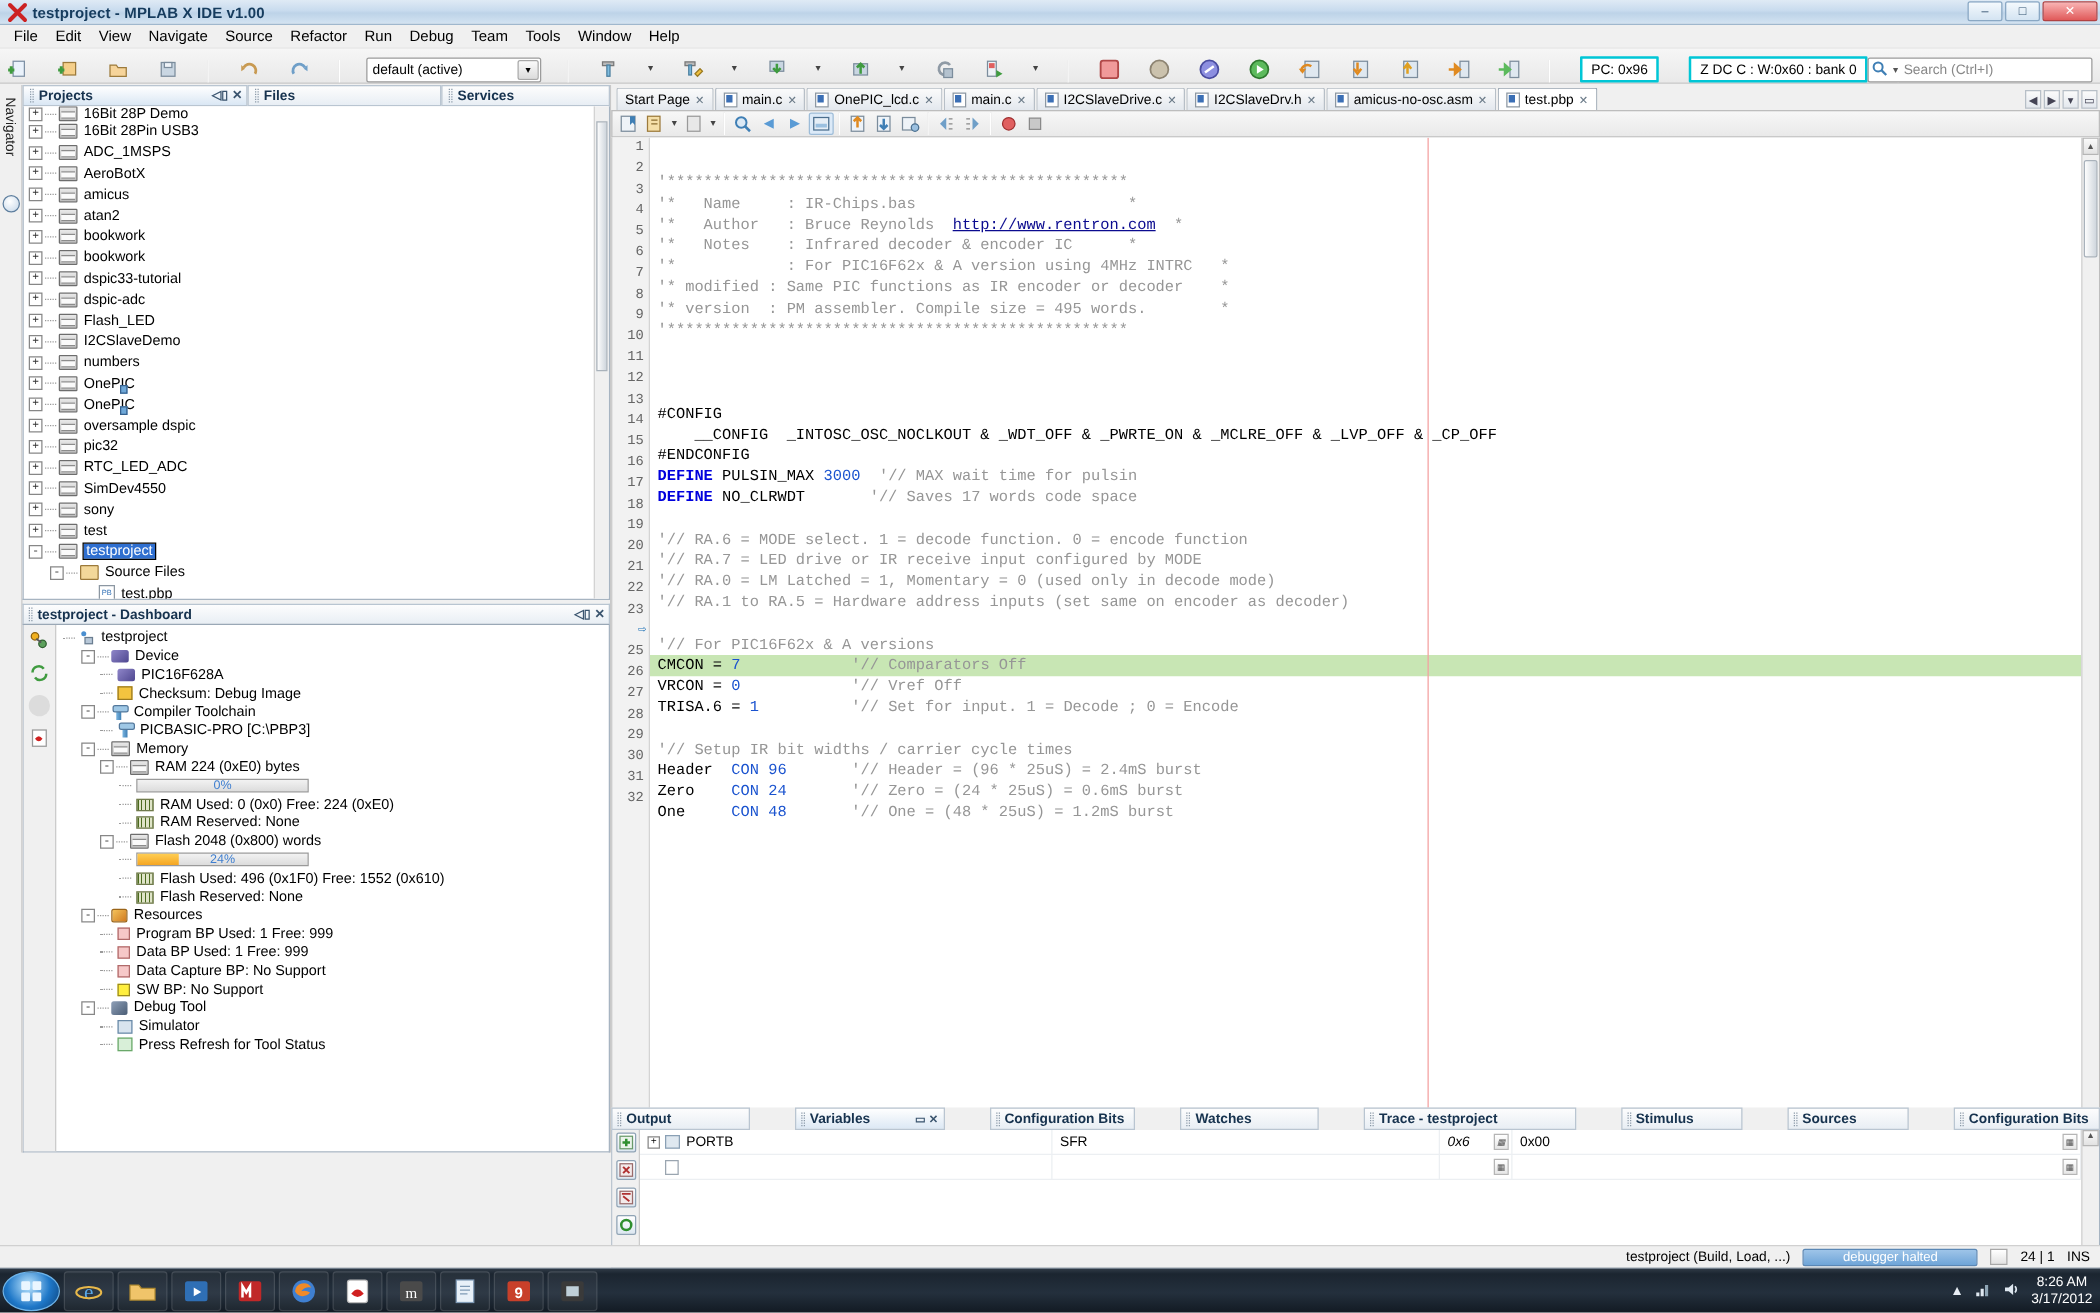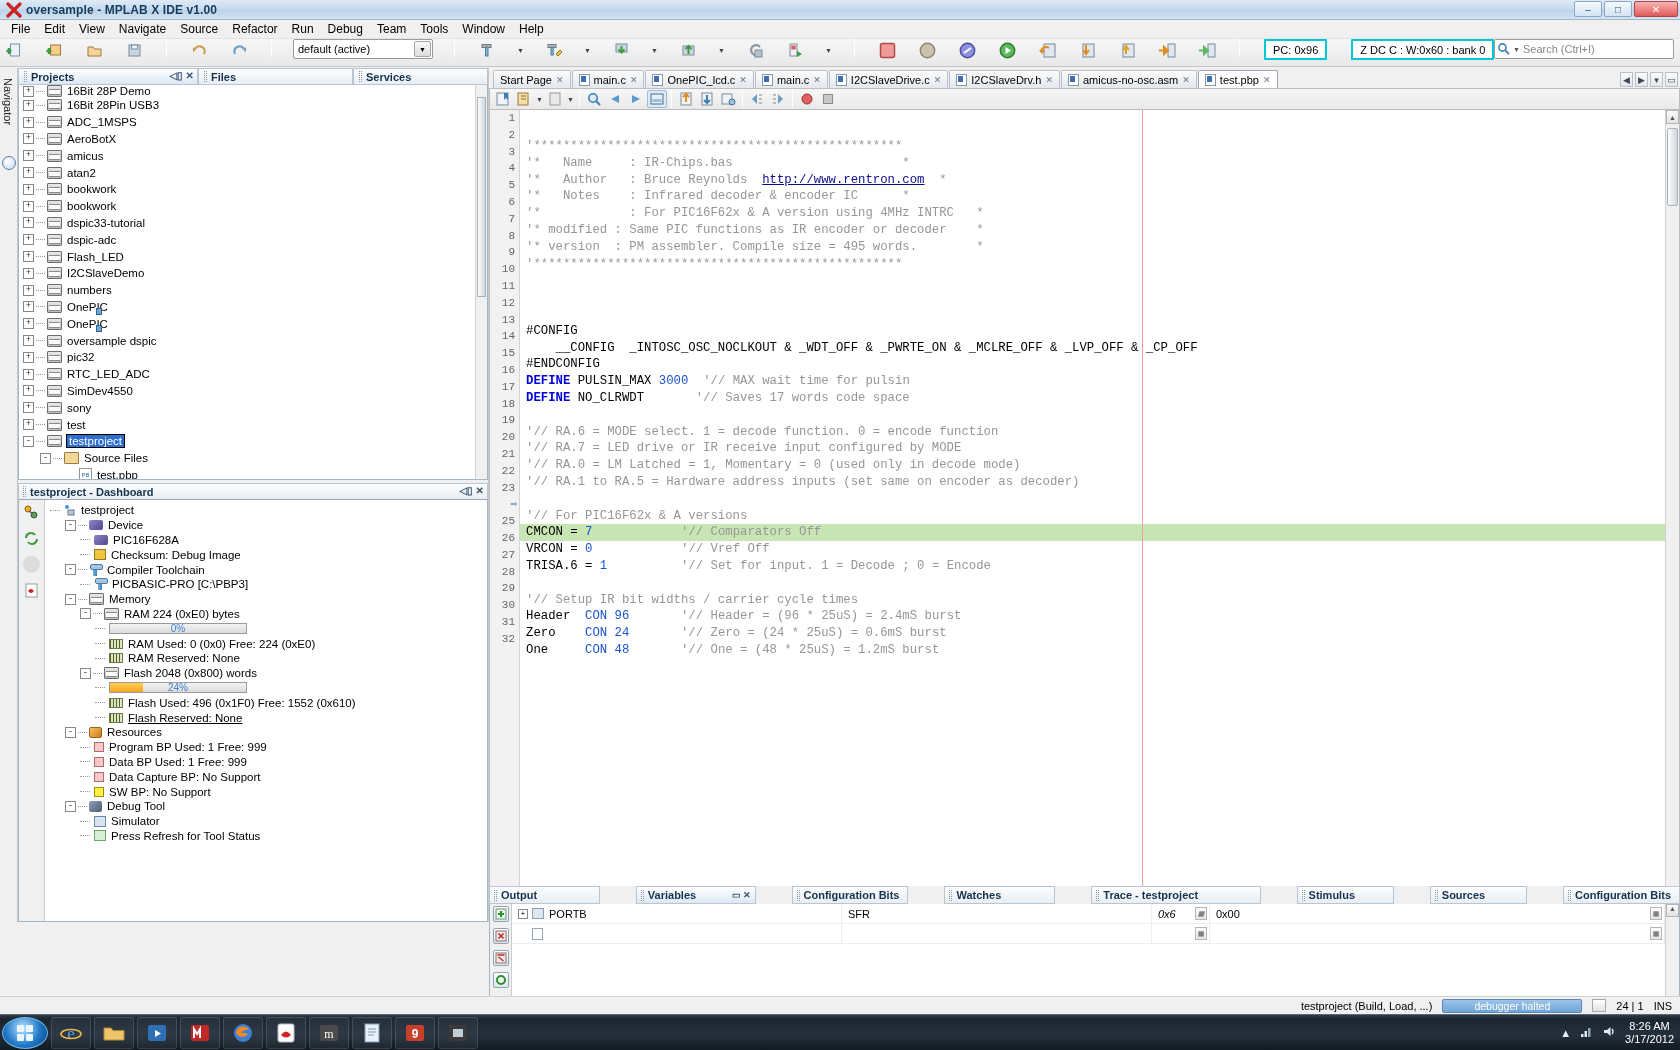--- a/index.html
+++ b/index.html
@@ -18,21 +18,21 @@
     font-size:10px; color:#30506e;}
   #winbtns div.close{ width:44px; background:linear-gradient(to bottom,#f9b4b4,#e05a5a); border-color:#b14242; color:#fff;}
 
   
   #menubar{ height:19px; background:#f0f0f0; display:flex; align-items:center; padding-left:4px;
     border-bottom:1px solid #e3e3e3;}
   #menubar span{ padding:2px 7px; font-size:12px; color:#000; cursor:default;}
 
   
   #toolbar{ height:28px; background:linear-gradient(to bottom,#f6f6f6,#e9e9e9);
-    border-bottom:1px solid #c6c6c6; display:flex; align-items:flex-start; gap:18px; padding:0 3px; position:relative;}
+    border-bottom:1px solid #c6c6c6; display:flex; align-items:flex-end; gap:18px; padding:0 3px; position:relative;}
   .tbtn{ width:22px;height:22px; display:flex;align-items:center;justify-content:center;
     border:1px solid transparent; border-radius:2px; position:relative;}
   .sep{ width:1px;height:18px;background:#c9c9c9;margin:0 3px; border-right:1px solid #fff;}
   .arrowmini{ width:9px;height:22px;display:flex;align-items:center;justify-content:center;font-size:7px;color:#444;}
   #cfgcombo{ width:140px;height:20px;border:1px solid #9b9b9b;background:#fff;border-radius:2px;
     display:flex;align-items:center;padding-left:4px;font-size:11px;position:relative;}
   #cfgcombo .cb{ position:absolute;right:1px;top:1px;width:17px;height:16px;
     background:linear-gradient(to bottom,#fafafa,#dcdcdc);border:1px solid #a7a7a7;border-radius:2px;
     display:flex;align-items:center;justify-content:center;font-size:7px;}
   .statusbox{ height:21px; border:2px solid #00c6d6; background:#fff; display:flex;align-items:center;
@@ -189,21 +189,21 @@
 </style>
 </head>
 <body>
 
 <div id="titlebar">
   <span class="tbicon">
     <svg width="16" height="16" viewBox="0 0 16 16">
         <path d="M2 2 L14 14 M14 2 L2 14" stroke="#cc2222" stroke-width="3.2" stroke-linecap="round"></path>
       </svg>
   </span>
-  <span class="ttl">oversample - MPLAB X IDE v1.00</span>
+  <span class="ttl">testproject - MPLAB X IDE v1.00</span>
   <div id="winbtns">
     <div>–</div>
     <div>□</div>
     <div class="close">✕</div>
   </div>
 </div>
 
 <div id="menubar">
   <span>File</span>
   <span>Edit</span>
@@ -676,21 +676,21 @@
               <span class="pbar">
                 <i style="width:24%"></i>
                 <b>24%</b>
               </span>
             </div>
             <div class="trow" style="height: 14.8px; padding-left: 47px;">
               <span style="width:10px;flex:none;border-top:1px dotted #9a9a9a;margin-right:4px;"></span>
               <span class="memi"></span>
               <span class="lbl">Flash Used: 496 (0x1F0) Free: 1552 (0x610)</span>
             </div>
-            <div class="trow" style="height: 14.8px; padding-left: 47px; text-decoration: underline;">
+            <div class="trow" style="height: 14.8px; padding-left: 47px;">
               <span style="width:10px;flex:none;border-top:1px dotted #9a9a9a;margin-right:4px;"></span>
               <span class="memi"></span>
               <span class="lbl">Flash Reserved: None</span>
             </div>
             <div class="trow" style="height: 14.8px; padding-left: 17px;">
               <span class="exp">-</span>
               <span class="dots"></span>
               <span style="width:13px;height:11px;flex:none;margin-right:5px;background:linear-gradient(135deg,#f5c35a,#d07a20);border:1px solid #9a6418;border-radius:2px;"></span>
               <span class="lbl">Resources</span>
             </div>

